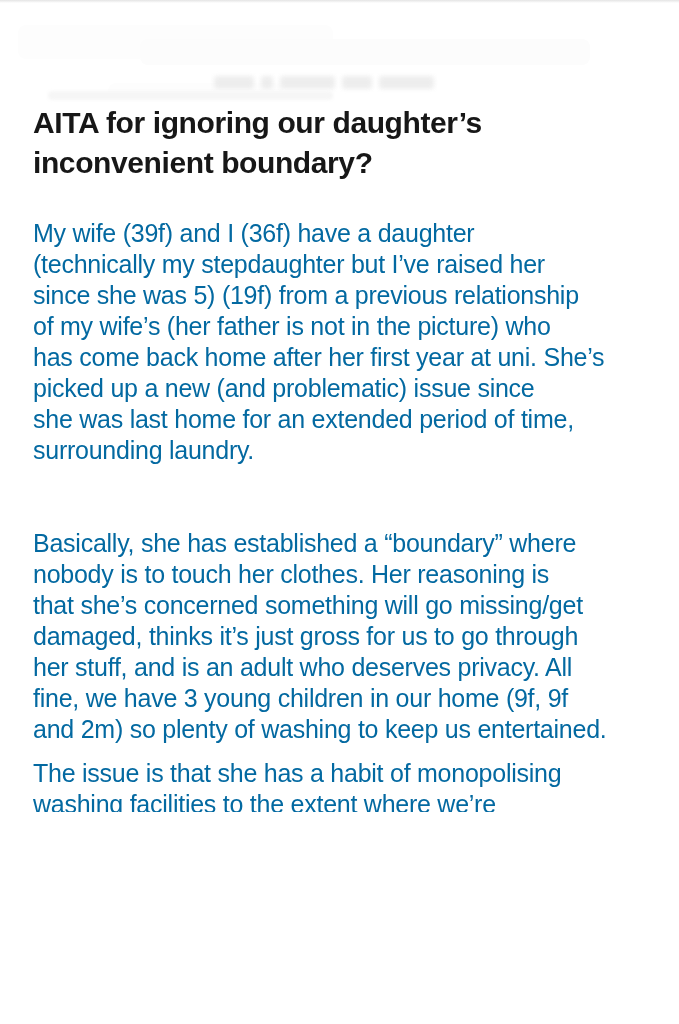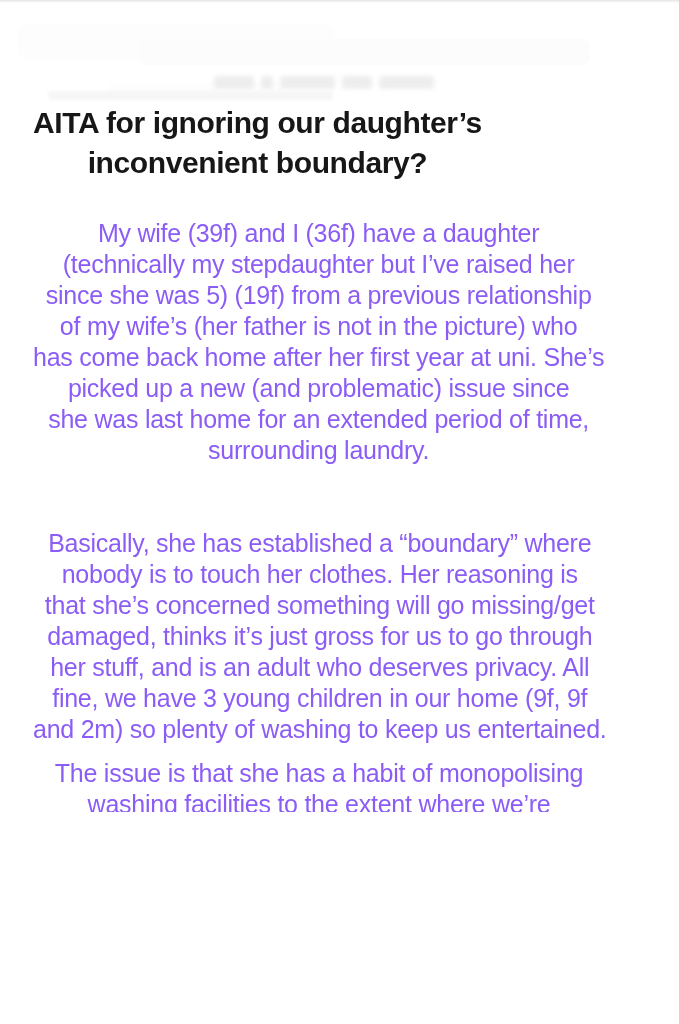--- a/index.html
+++ b/index.html
@@ -7,21 +7,20 @@
     padding: 0;
     background: #ffffff;
   }
   .page {
     position: relative;
     width: 679px;
     height: 812px;
     background: #ffffff;
     overflow: hidden;
     font-family: "Liberation Sans", "DejaVu Sans", sans-serif;
-    text-align: center;
   }
   
   .top-hairline {
     position: absolute;
     top: 0; left: 0;
     width: 100%; height: 3px;
     background: linear-gradient(#e4e4e4, #ffffff);
   }
   
   .header-redacted {
@@ -79,21 +78,21 @@
     white-space: pre;
   }
   .post-paragraph {
     position: absolute;
     left: 33px;
     margin: 0;
     font-size: 25px;
     line-height: 31px;
     font-weight: 400;
     letter-spacing: -0.25px;
-    color: #8b5cf6;
+    color: #0369a1;
     white-space: pre;
   }
   .para-1 { top: 218px; }
   .para-2 { top: 504px; margin-top: 24px; }
   .para-3 { top: 758px; }
 </style>
 </head>
 <body>
 
 <div class="page">

